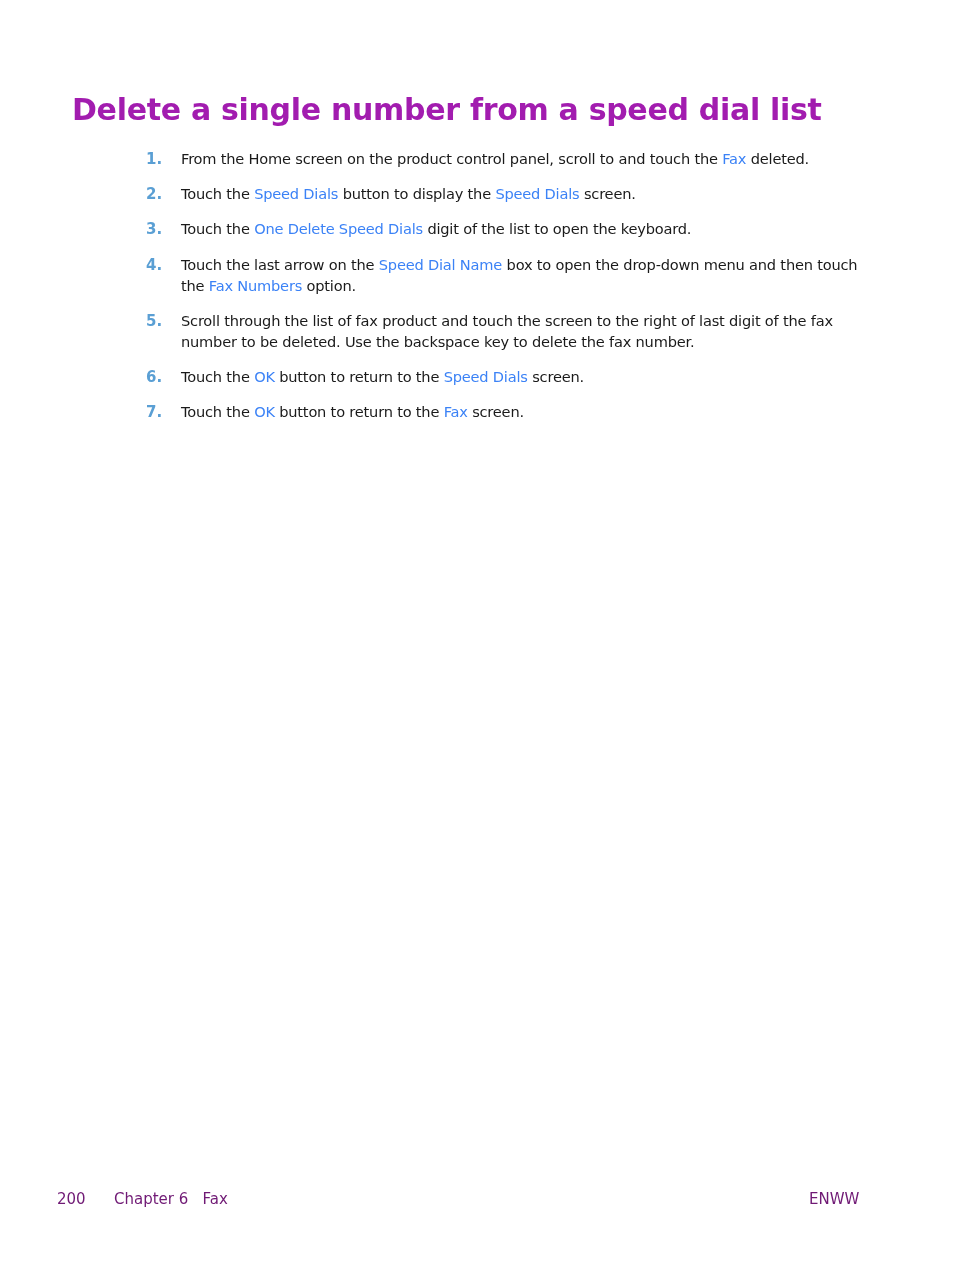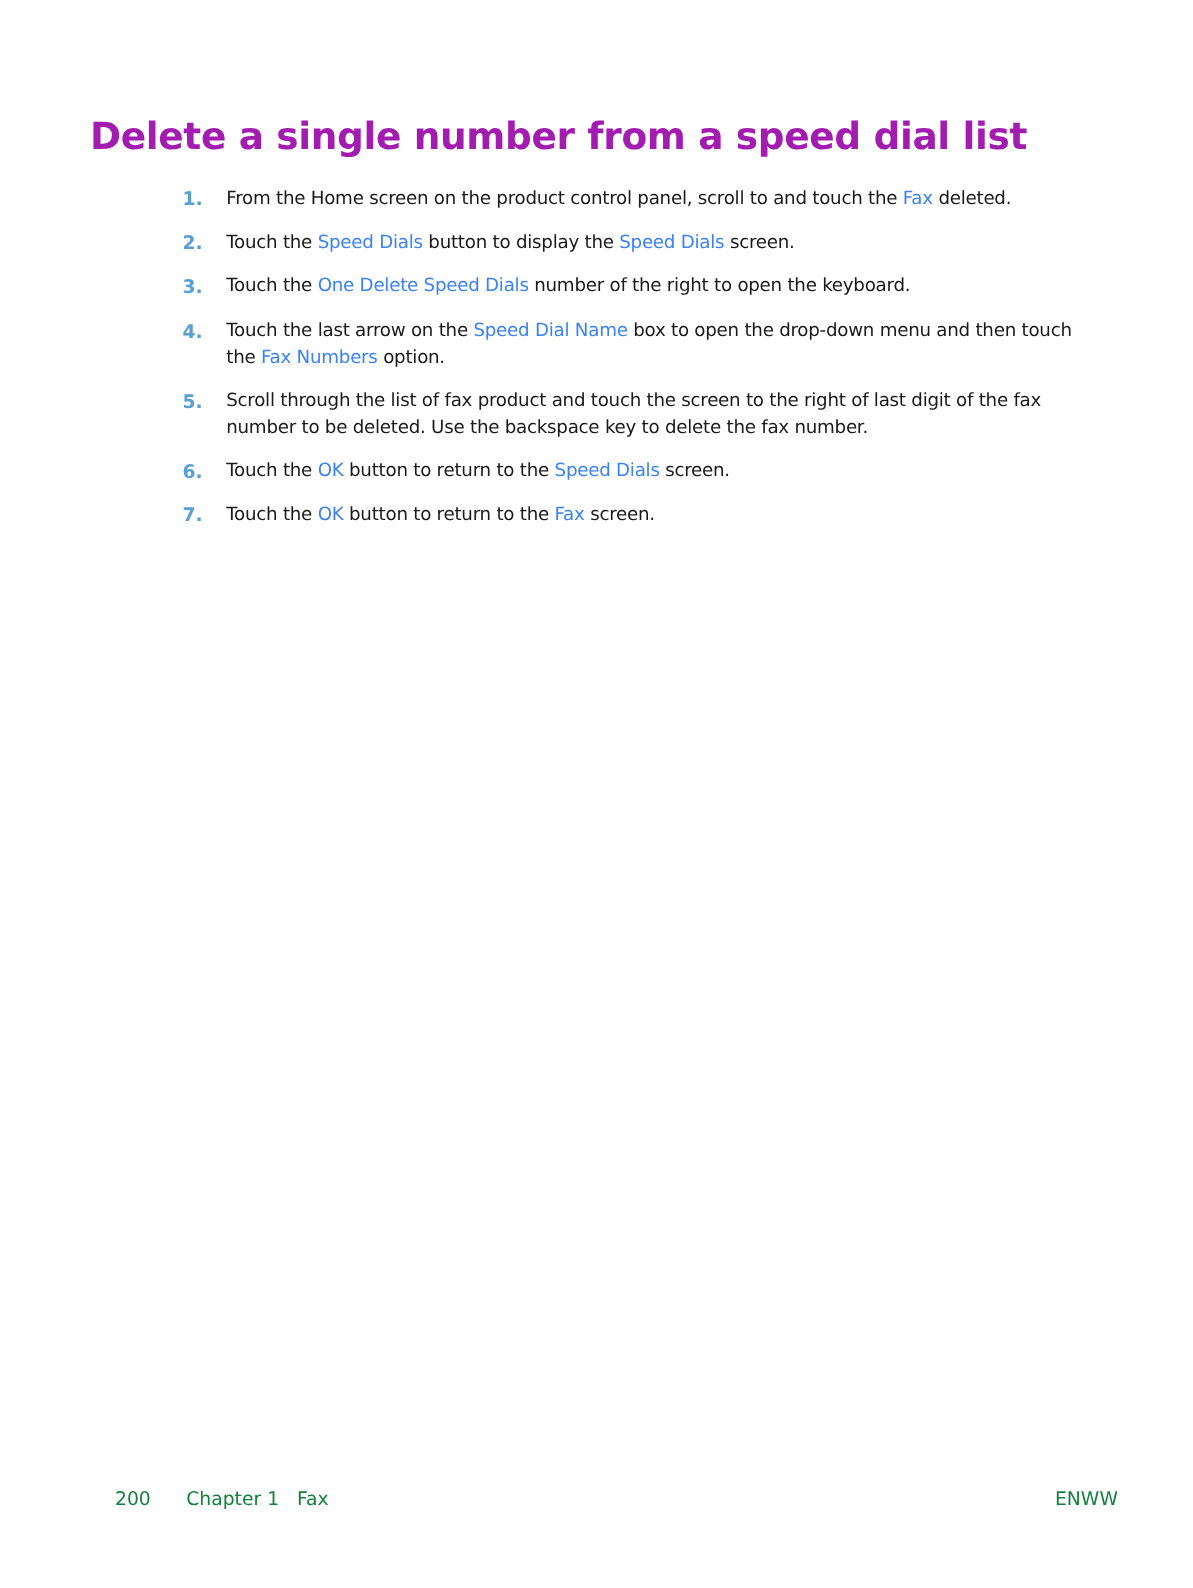--- a/index.html
+++ b/index.html
@@ -6,53 +6,53 @@
   body { width: 954px; height: 1270px; position: relative; overflow: hidden;
          font-family: "DejaVu Sans", sans-serif; color: #1a1a1a; }
   .title { position: absolute; left: 72px; top: 92px; margin: 0;
            font-family: "DejaVu Sans", sans-serif; font-weight: bold;
            font-size: 30px; color: #a21caf; letter-spacing: -0.3px; white-space: nowrap; }
   .steps { position: absolute; left: 0; top: 0; margin: 0; padding: 0; list-style: none; }
   .step { position: absolute; left: 146px; width: 720px; font-size: 14.6px; line-height: 20.5px; }
   .num { position: absolute; left: 0; top: 0; font-weight: bold; color: #5a9fd4; font-size: 15px; }
   .txt { position: absolute; left: 35px; top: 0; width: 690px; letter-spacing: -0.2px; }
   .hl { color: #3b82f6; }
-  .footer { position: absolute; top: 1190px; font-size: 15px; color: #15803d; margin-left: 35px; }
+  .footer { position: absolute; top: 1190px; font-size: 15px; color: #701a75; }
 </style>
 </head>
 <body>
 
 <h1 class="title">Delete a single number from a speed dial list</h1>
 
 <ol class="steps">
   <li class="step" style="top:149px">
     <span class="num">1.</span>
     <span class="txt"><span>From the Home screen on the product control panel, scroll to and touch the </span><span class="hl">Fax</span><span> deleted.</span></span>
   </li>
   <li class="step" style="top:184px">
     <span class="num">2.</span>
     <span class="txt"><span>Touch the </span><span class="hl">Speed Dials</span><span> button to display the </span><span class="hl">Speed Dials</span><span> screen.</span></span>
   </li>
   <li class="step" style="top:219px">
     <span class="num">3.</span>
-    <span class="txt"><span>Touch the </span><span class="hl">One Delete Speed Dials</span><span> number of the right to open the keyboard.</span></span>
+    <span class="txt"><span>Touch the </span><span class="hl">One Delete Speed Dials</span><span> digit of the list to open the keyboard.</span></span>
   </li>
   <li class="step" style="top:255px">
     <span class="num">4.</span>
     <span class="txt"><span>Touch the last arrow on the </span><span class="hl">Speed Dial Name</span><span> box to open the drop-down menu and then touch the </span><span class="hl">Fax Numbers</span><span> option.</span></span>
   </li>
   <li class="step" style="top:311px">
     <span class="num">5.</span>
     <span class="txt"><span>Scroll through the list of fax product and touch the screen to the right of last digit of the fax number to be deleted. Use the backspace key to delete the fax number.</span></span>
   </li>
   <li class="step" style="top:367px">
     <span class="num">6.</span>
     <span class="txt"><span>Touch the </span><span class="hl">OK</span><span> button to return to the </span><span class="hl">Speed Dials</span><span> screen.</span></span>
   </li>
   <li class="step" style="top:402px">
     <span class="num">7.</span>
     <span class="txt"><span>Touch the </span><span class="hl">OK</span><span> button to return to the </span><span class="hl">Fax</span><span> screen.</span></span>
   </li>
 </ol>
 
 <div class="footer" style="left:57px">200</div>
-<div class="footer" style="left:114px; white-space:pre">Chapter 1   Fax</div>
+<div class="footer" style="left:114px; white-space:pre">Chapter 6   Fax</div>
 <div class="footer" style="left:809px">ENWW</div>
 
 </body></html>

